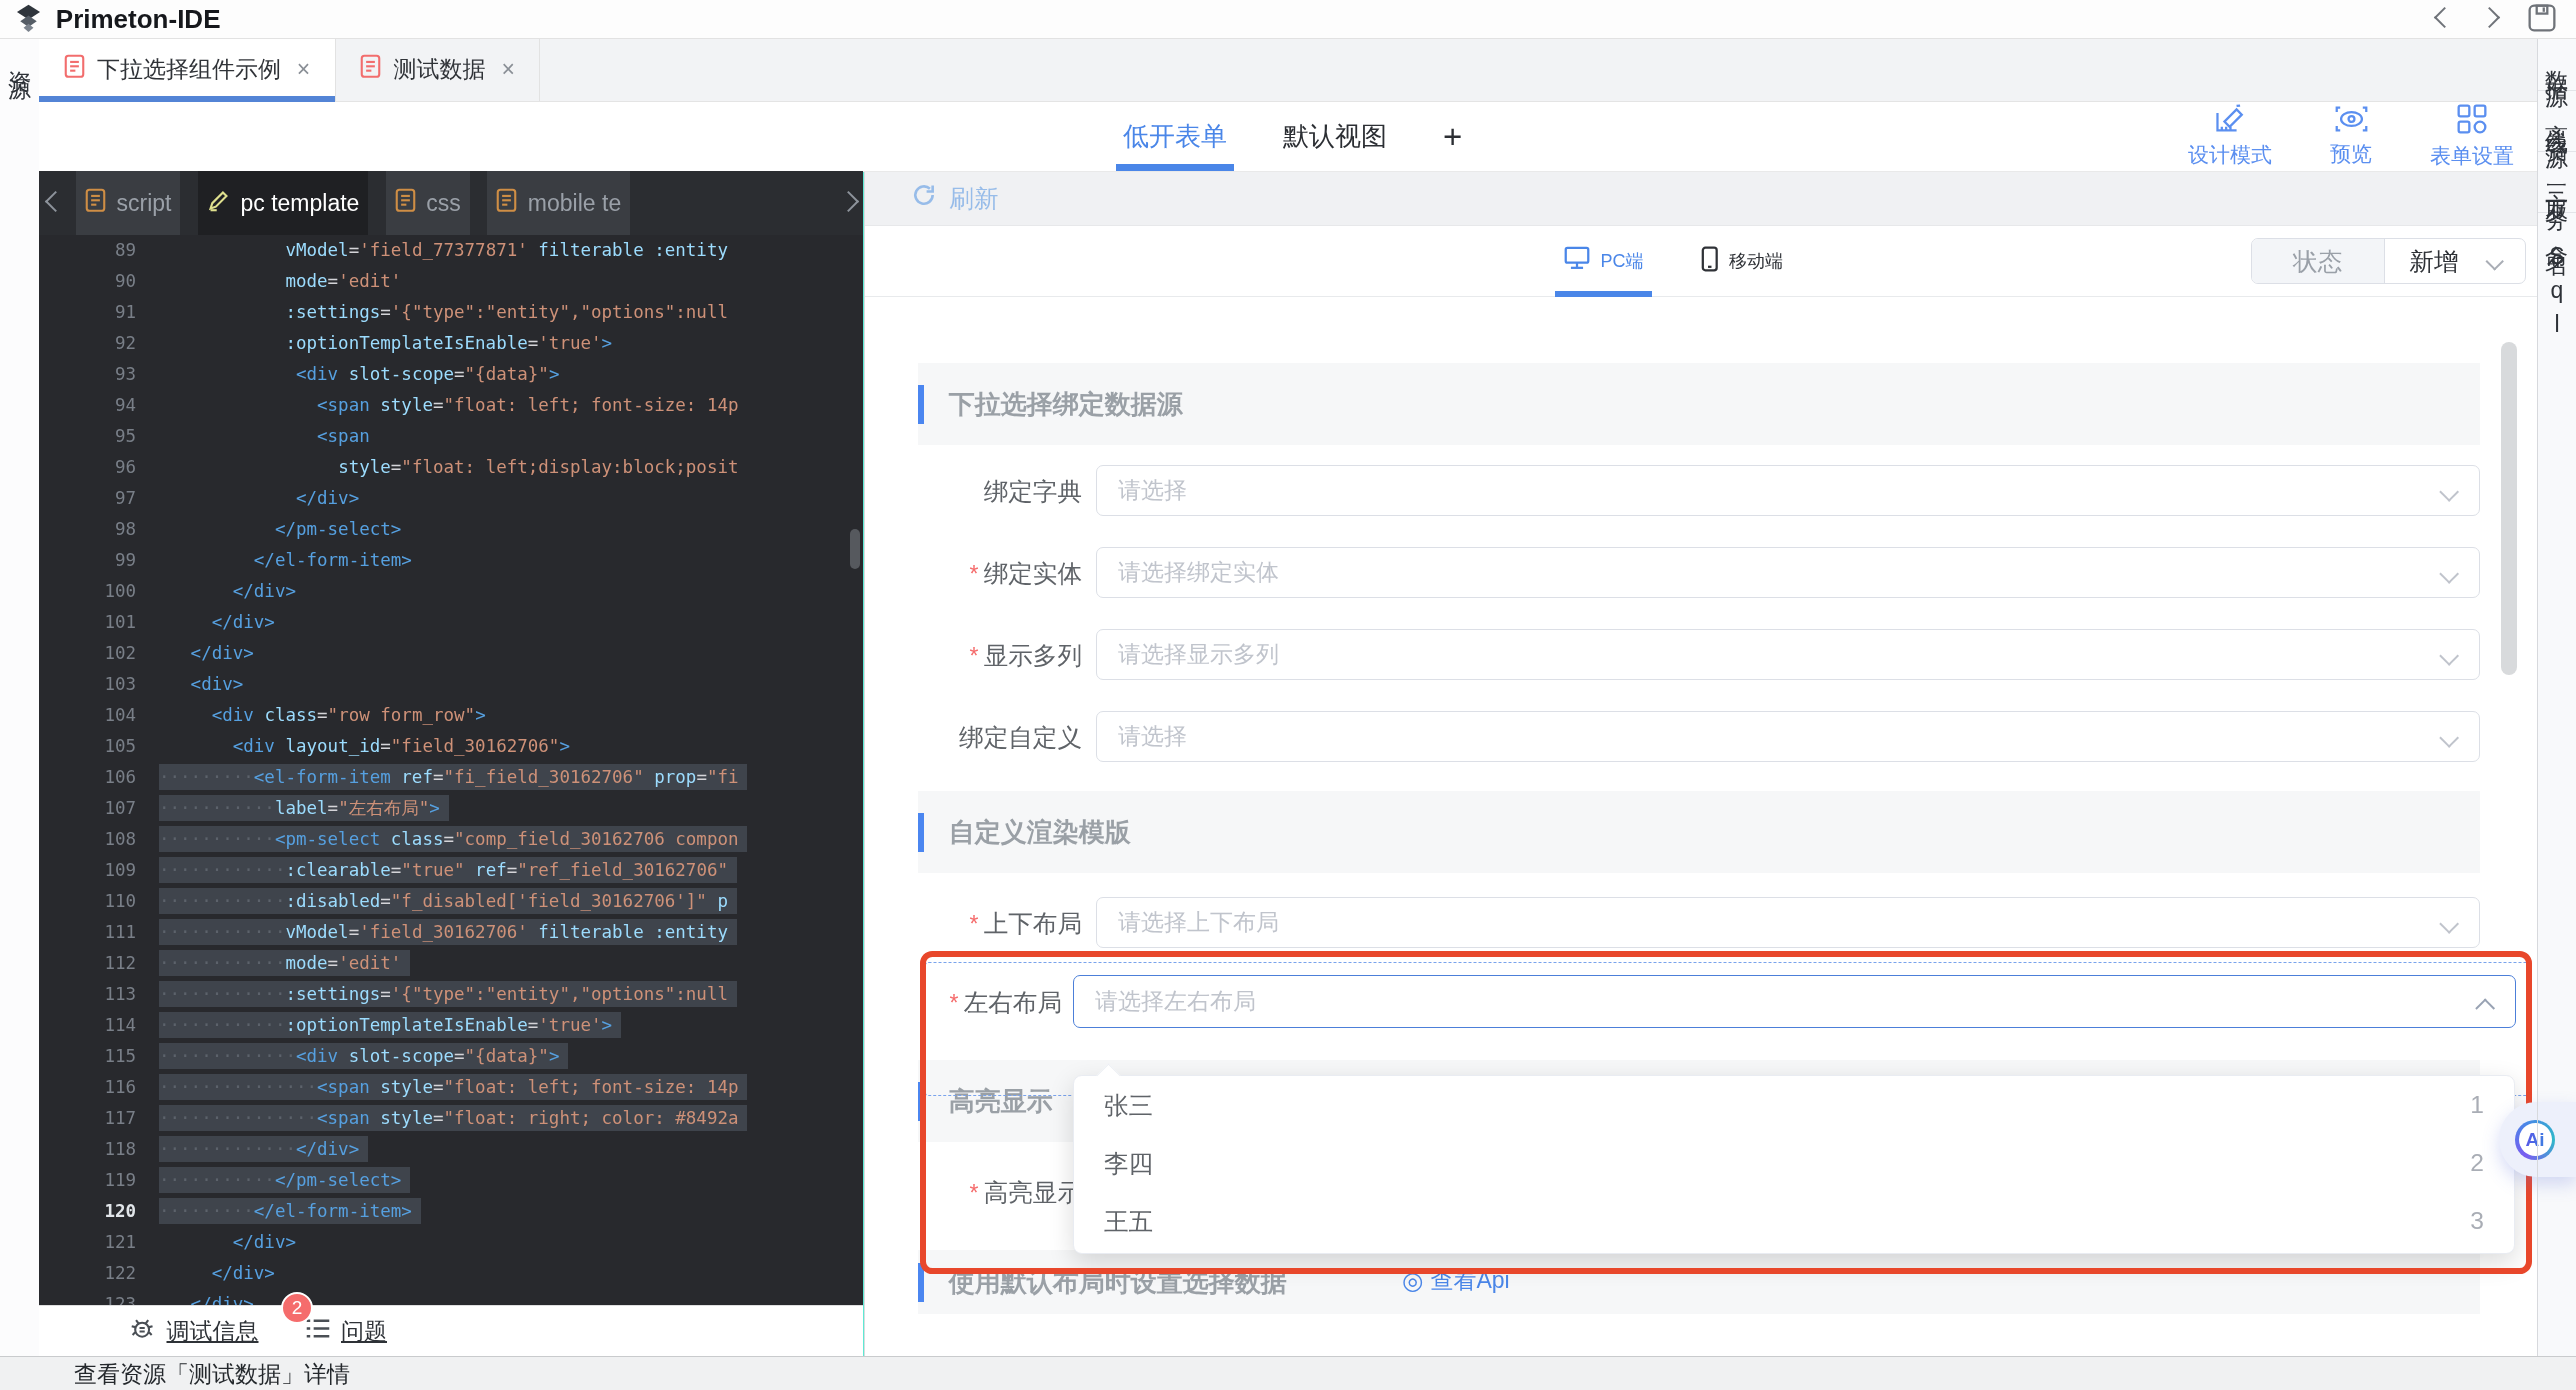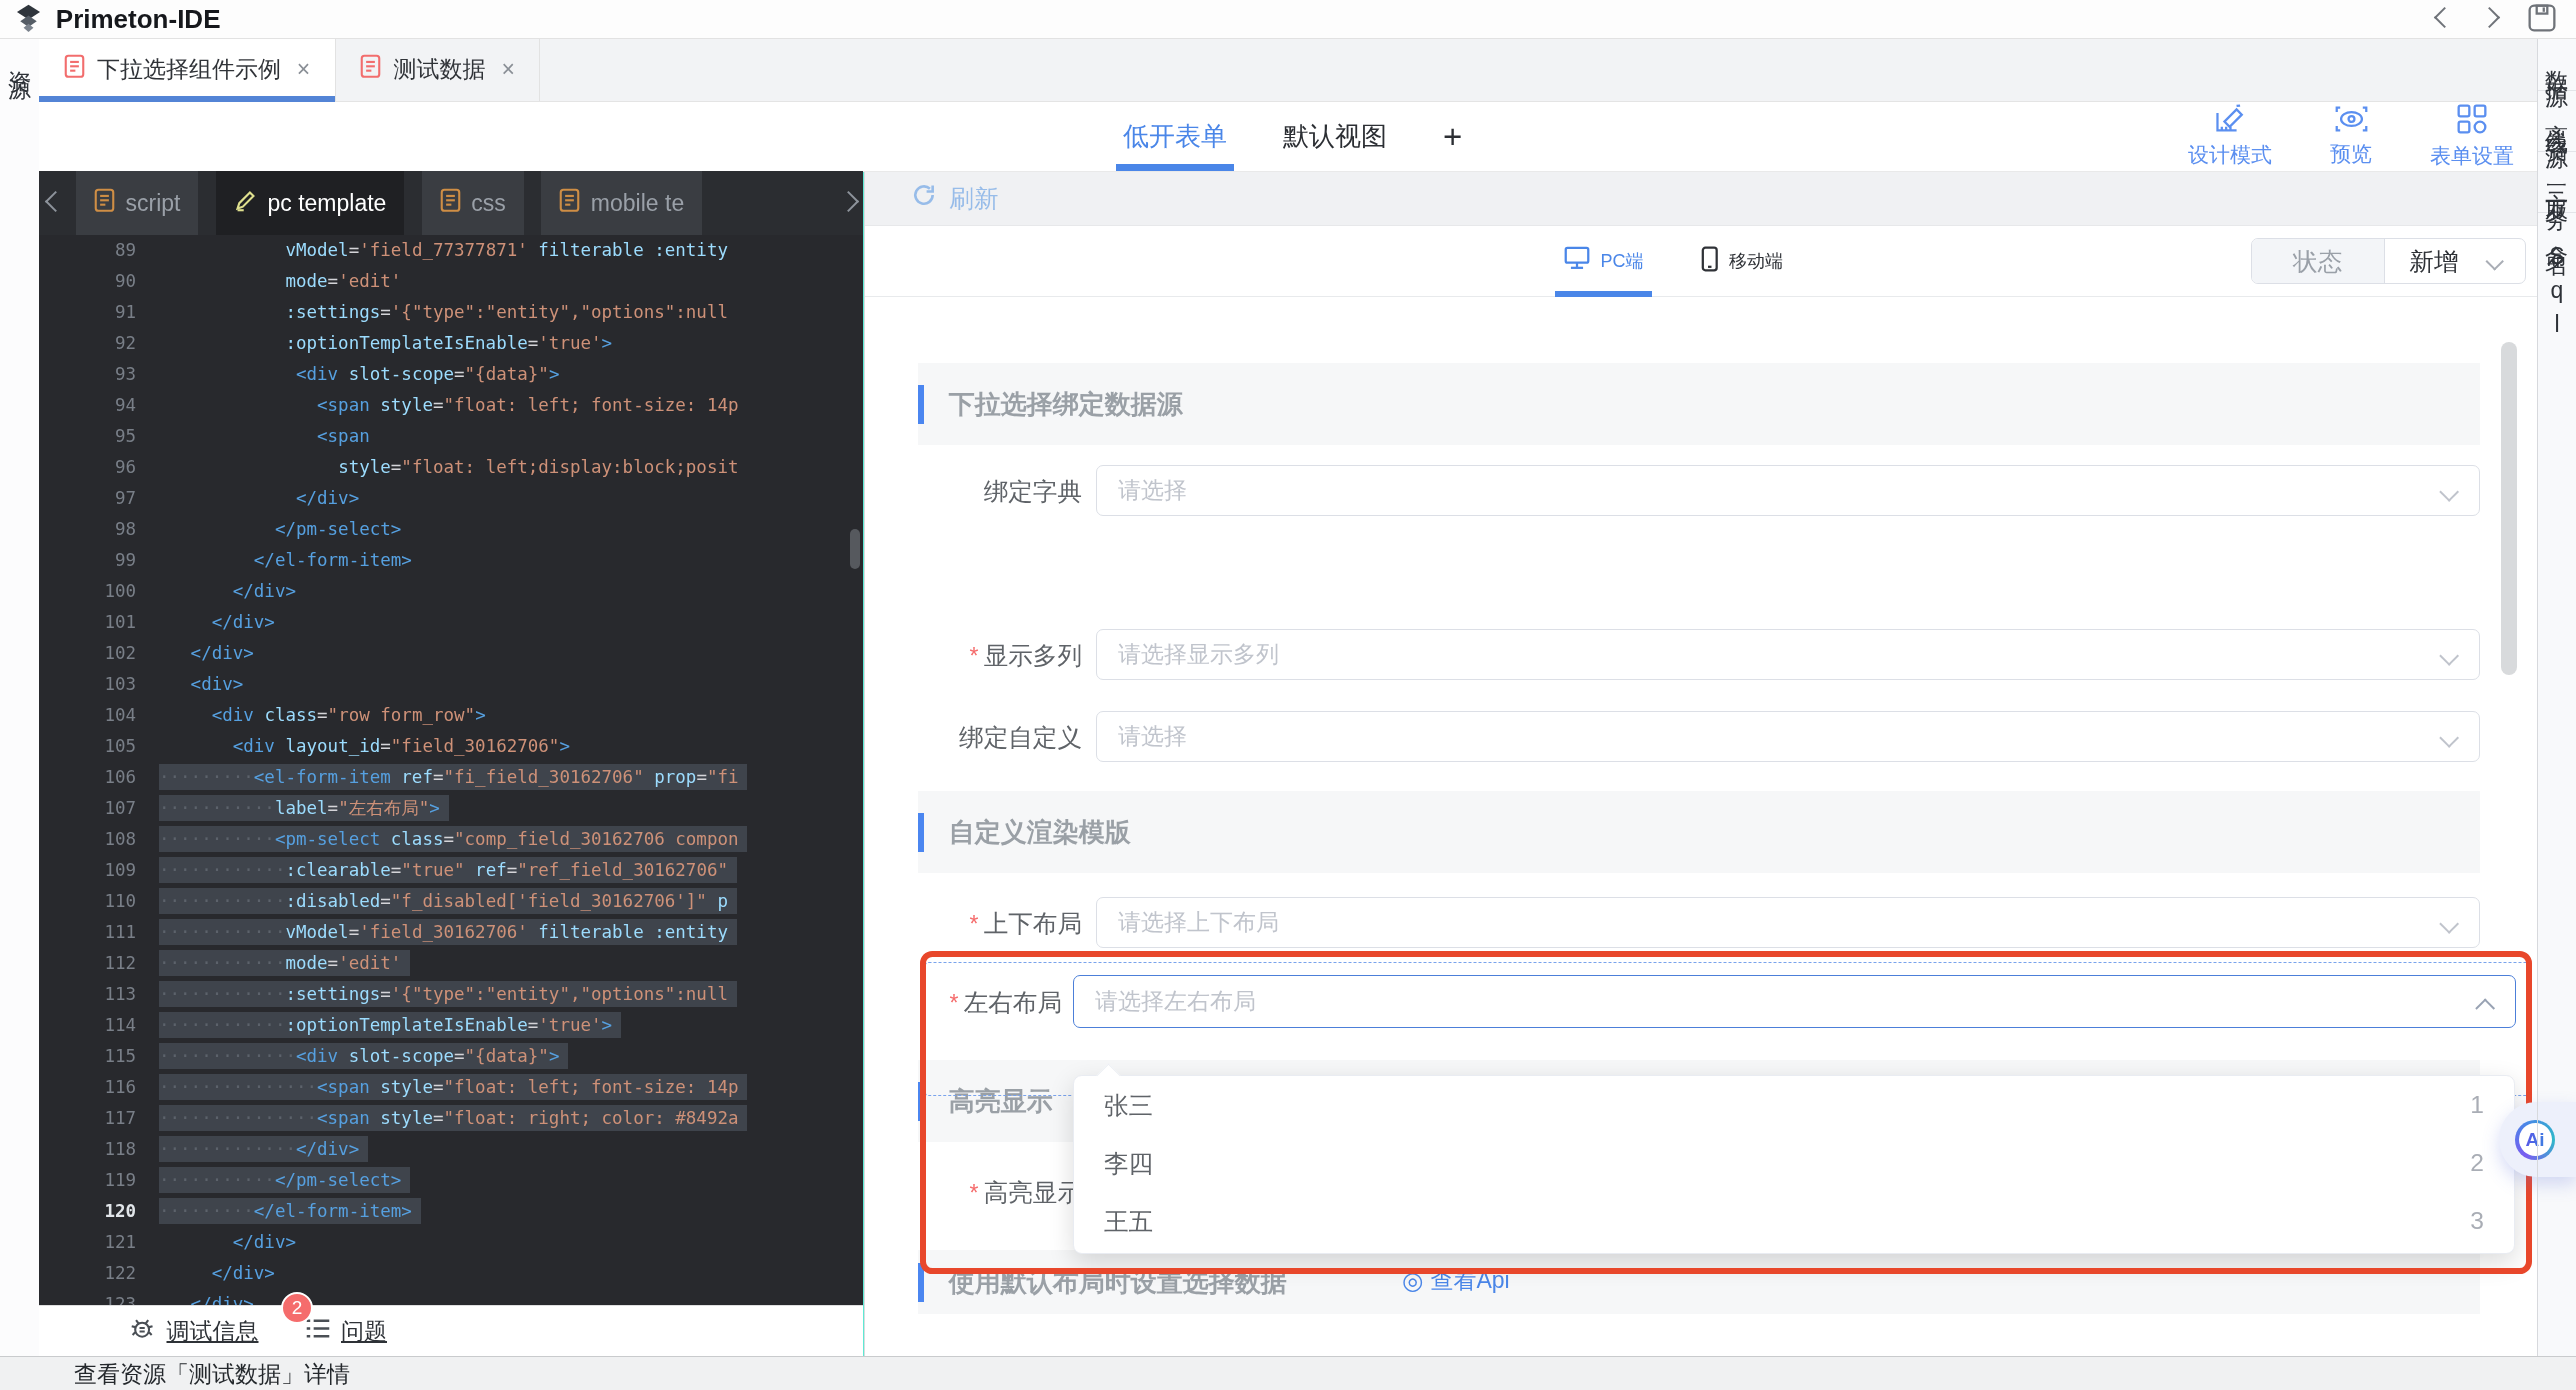--- a/index.html
+++ b/index.html
@@ -33,21 +33,21 @@
   .view-tab{font-size:26px;color:#2c2f34;position:relative;height:69px;display:flex;align-items:center;cursor:pointer;}
   .view-tab.active{color:#4a86e8;}
   .view-tab.active::after{content:"";position:absolute;left:-7px;right:-7px;bottom:0;height:7px;background:#4a86e8;}
   .view-tab.plus{font-size:33px;font-weight:400;}
   .actions{position:absolute;right:23px;top:0;height:69px;display:flex;gap:58px;align-items:center;}
   .action{display:flex;flex-direction:column;align-items:center;gap:1.8px;color:#5b8ff0;font-size:21px;cursor:pointer;}
 
   
   .editor{position:absolute;left:39px;top:171px;width:824px;height:1134px;background:#28292d;overflow:hidden;z-index:5;}
   .ed-tabs{height:64px;background:#2b2d31;display:flex;align-items:center;padding:0 37px;gap:17.5px;position:relative;}
-  .ed-tab{height:64px;display:flex;align-items:center;gap:10.5px;padding:0 18px;font-size:23px;color:#9aa0a8;background:#3a3d42;cursor:pointer;white-space:nowrap;}
+  .ed-tab{height:64px;display:flex;align-items:center;gap:10.5px;padding:0 9px;font-size:23px;color:#9aa0a8;background:#3a3d42;cursor:pointer;white-space:nowrap;}
   .ed-tab.active{background:#1f2023;color:#fff;}
   .ed-chevron{position:absolute;top:23px;cursor:pointer;}
   .ed-chevron.left{left:8.8px;} .ed-chevron.right{right:7px;}
   .ed-chevron .chv{border-color:#8d939b;}
   .code{position:relative;font-family:"DejaVu Sans Mono",monospace;font-size:17.5px;color:#d4d4d8;}
   .code-line{height:31px;line-height:31px;display:flex;white-space:pre;padding-left:24px;}
   .gut{width:96px;text-align:right;color:#797f88;flex:none;padding-right:23px;box-sizing:border-box;}
   .code-line.cur .gut{color:#e2e6ea;font-weight:bold;}
   .lt{flex:1;overflow:hidden;white-space:pre;}
   .selspan{background:#3f444c;padding:2.6px 8.8px 2.6px 0;}
@@ -354,20 +354,27 @@
         <span class="sect-t">下拉选择绑定数据源</span>
       </div>
 
       <div class="frow" style="top:168px;height:51px;">
         <span class="lbl"><span>绑定字典</span></span>
         <div class="sel">
           <span class="ph">请选择</span>
           <span class="sel-chv"></span>
         </div>
       </div>
+      <div class="frow" style="top:250px;height:51px;">
+        <span class="lbl"><i class="req">*</i><span>绑定实体</span></span>
+        <div class="sel">
+          <span class="ph">请选择绑定实体</span>
+          <span class="sel-chv"></span>
+        </div>
+      </div>
       <div class="frow" style="top:332px;height:51px;">
         <span class="lbl"><i class="req">*</i><span>显示多列</span></span>
         <div class="sel">
           <span class="ph">请选择显示多列</span>
           <span class="sel-chv"></span>
         </div>
       </div>
       <div class="frow" style="top:414px;height:51px;">
         <span class="lbl"><span>绑定自定义</span></span>
         <div class="sel">

